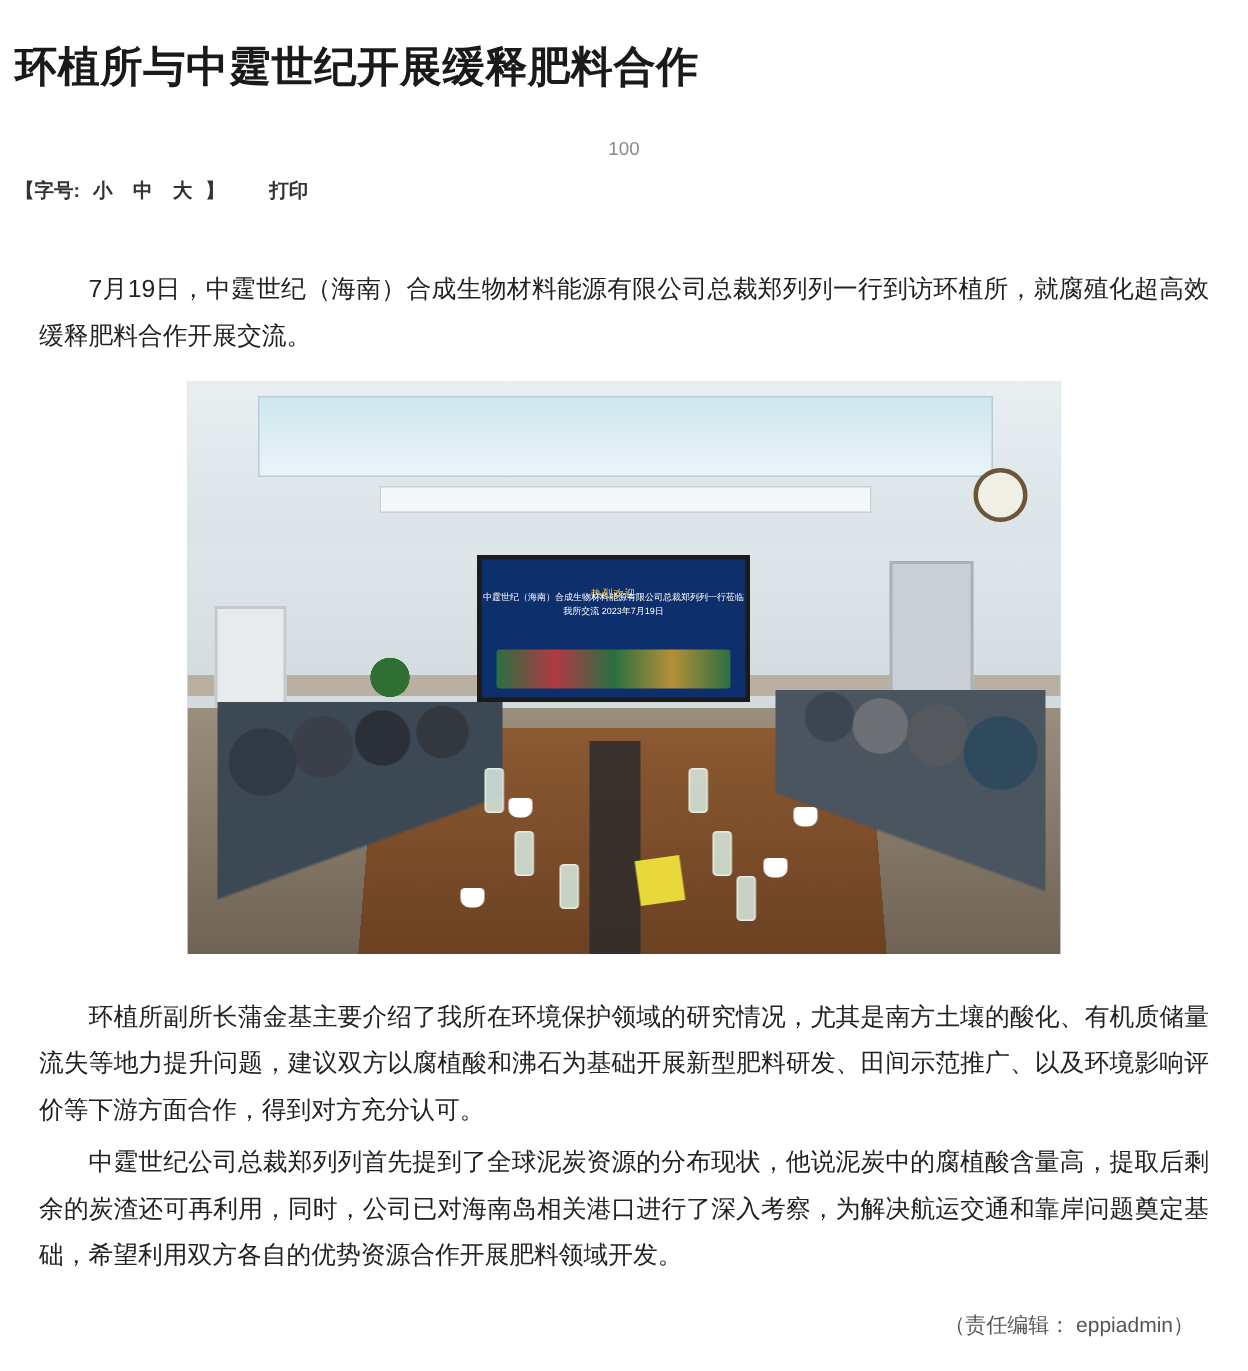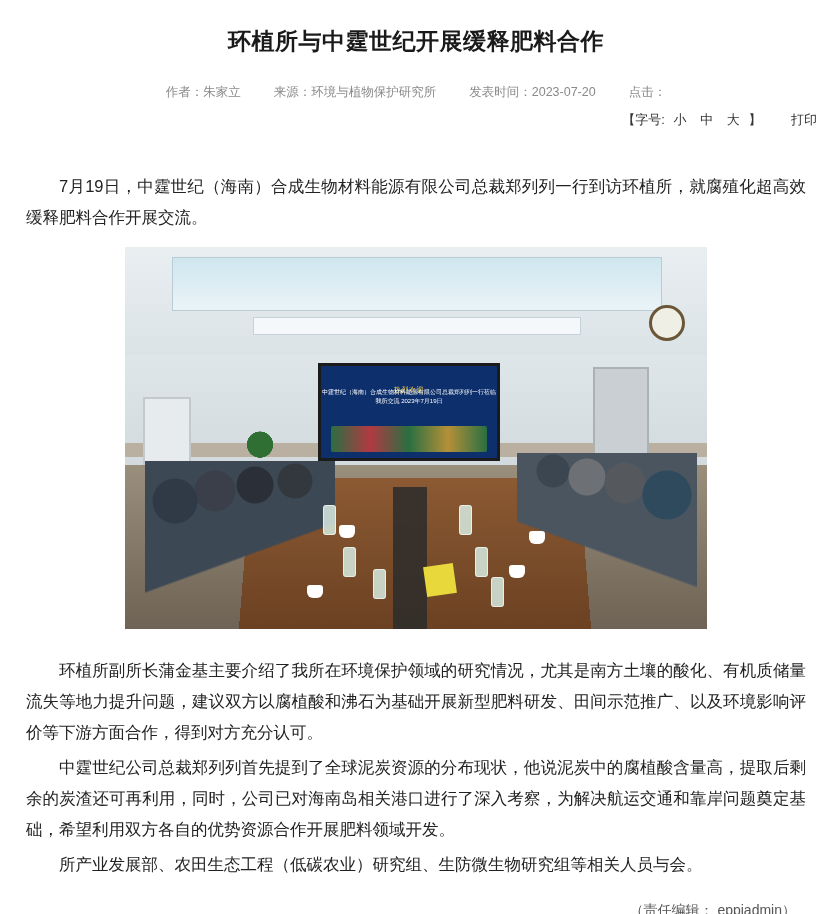--- a/index.html
+++ b/index.html
@@ -12,22 +12,21 @@
     background: #ffffff;
     font-family: "Liberation Sans", "DejaVu Sans", sans-serif;
     color: #333333;
   }
   .page {
     width: 832px;
     box-sizing: border-box;
     padding: 0 10px;
   }
   .article-title {
-    text-align: center;
-    font-size: 23px;
+    font-size: 28px;
     font-weight: bold;
     color: #1a1a1a;
     margin: 26px 0 22px 0;
     letter-spacing: 0.5px;
   }
   .meta-line {
     text-align: center;
     font-size: 12.5px;
     color: #8a8a8a;
     line-height: 26px;
@@ -41,25 +40,26 @@
     width: 26px;
   }
   .meta-hits-value {
     display: block;
     text-align: center;
     font-size: 12.5px;
     color: #8a8a8a;
     line-height: 26px;
   }
   .tools-line {
-    text-align: right;
+    text-align: left;
     font-size: 13px;
     color: #333;
     line-height: 30px;
     margin-bottom: 8px;
+    font-weight: bold;
   }
   .tools-line .fontsize-label {
     color: #333;
   }
   .tools-line a {
     color: #333;
     text-decoration: none;
     margin: 0 5px;
     cursor: pointer;
   }
@@ -248,29 +248,21 @@
     padding: 18px 26px 18px 0;
   }
 </style>
 </head>
 <body>
 
 <div class="page">
 
   <h1 class="article-title">环植所与中霆世纪开展缓释肥料合作</h1>
 
-  <div class="meta-line">
-    <span class="meta-item"><span>作者：</span><span>朱家立</span></span>
-    <span class="meta-sep"></span>
-    <span class="meta-item"><span>来源：</span><span>环境与植物保护研究所</span></span>
-    <span class="meta-sep"></span>
-    <span class="meta-item"><span>发表时间：</span><span>2023-07-20</span></span>
-    <span class="meta-sep"></span>
-    <span class="meta-item"><span>点击：</span></span>
-  </div>
+  <div class="meta-hits-value">100</div>
 
   <div class="tools-line">
     <span class="fontsize-label">【字号:</span>
     <a href="#">小</a>
     <a href="#">中</a>
     <a href="#">大</a>
     <span>】</span>
     <a href="#" class="print-link">打印</a>
   </div>
 
@@ -309,18 +301,17 @@
           <div class="ph-cup" style="left:214px; top:278px;"></div>
           <div class="ph-cup" style="left:384px; top:318px;"></div>
           <div class="ph-cup" style="left:404px; top:284px;"></div>
           <div class="ph-bag"></div>
         </div>
       </div>
     </div>
 
     <p>环植所副所长蒲金基主要介绍了我所在环境保护领域的研究情况，尤其是南方土壤的酸化、有机质储量流失等地力提升问题，建议双方以腐植酸和沸石为基础开展新型肥料研发、田间示范推广、以及环境影响评价等下游方面合作，得到对方充分认可。</p>
     <p>中霆世纪公司总裁郑列列首先提到了全球泥炭资源的分布现状，他说泥炭中的腐植酸含量高，提取后剩余的炭渣还可再利用，同时，公司已对海南岛相关港口进行了深入考察，为解决航运交通和靠岸问题奠定基础，希望利用双方各自的优势资源合作开展肥料领域开发。</p>
-    <p>所产业发展部、农田生态工程（低碳农业）研究组、生防微生物研究组等相关人员与会。</p>
   </div>
 
   <div class="footer-editor">（责任编辑：  eppiadmin）</div>
 
 </div>
 
 </body></html>

